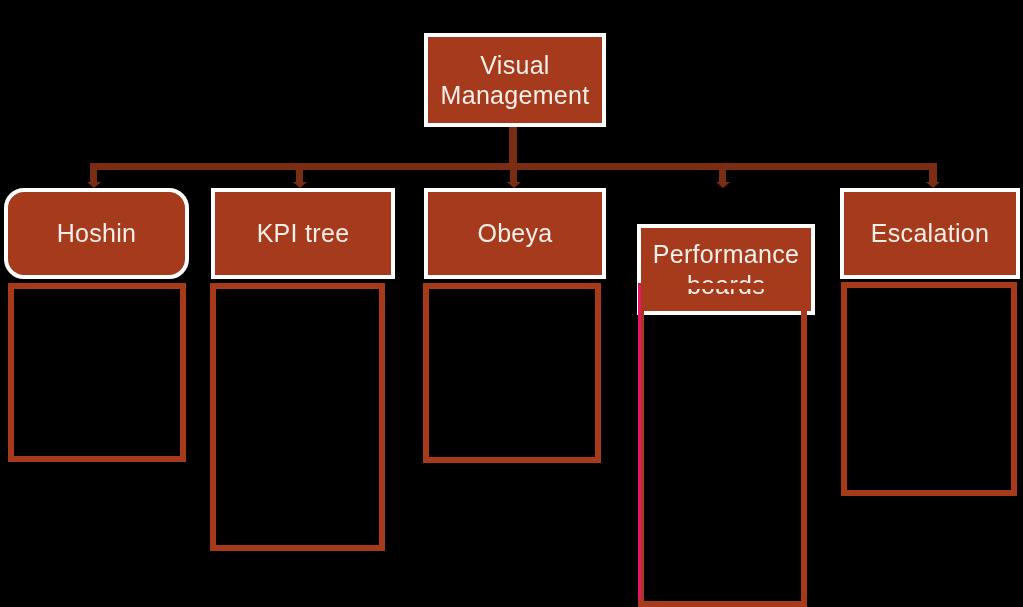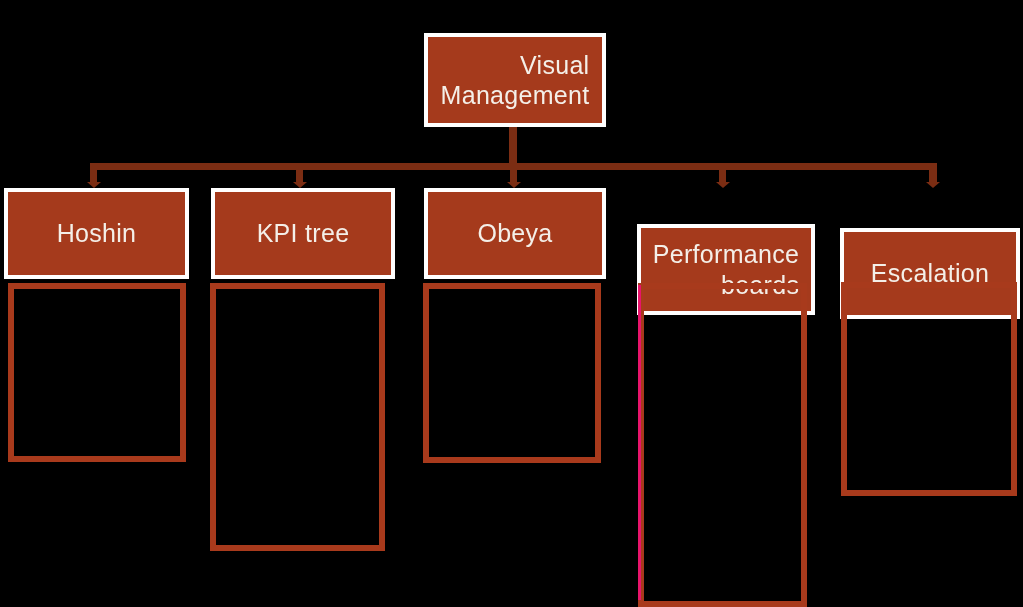--- a/index.html
+++ b/index.html
@@ -17,21 +17,21 @@
   }
   .node {
     position: absolute;
     box-sizing: border-box;
     background: var(--node-fill, #A53A1C);
     border: 4px solid var(--node-border, #FFFFFF);
     color: var(--node-text, #F4EFE8);
     display: flex;
     align-items: center;
     justify-content: center;
-    text-align: right;
+    text-align: center;
     font-size: 25px;
     line-height: 1.22;
     letter-spacing: 0.3px;
     padding: 0 14px;
   }
   .panel {
     position: absolute;
     box-sizing: border-box;
     border: 6px solid var(--panel-border, #A83A1C);
     background: transparent;
@@ -74,33 +74,33 @@
   <div class="arrow" style="left:87px; top:182px;"></div>
   <div class="arrow" style="left:293px; top:182px;"></div>
   <div class="arrow" style="left:507px; top:182px;"></div>
   <div class="arrow" style="left:716px; top:182px;"></div>
   <div class="arrow" style="left:926px; top:182px;"></div>
 
   <div class="node" style="left:424px; top:33px; width:182px; height:94px;">
     <span>Visual Management</span>
   </div>
 
-  <div class="node" style="left:4px; top:188px; width:185px; height:91px;">
+  <div class="node" style="left:4px; top:188px; width:185px; height:91px;border-radius:20px;">
     <span>Hoshin</span>
   </div>
   <div class="node" style="left:424px; top:188px; width:182px; height:91px;">
     <span>Obeya</span>
   </div>
   <div class="node" style="left:211px; top:188px; width:184px; height:91px;">
     <span>KPI tree</span>
   </div>
   <div class="node" style="left:637px; top:188px; width:178px; height:91px;margin-top:36px;">
     <span>Performance boards</span>
   </div>
-  <div class="node" style="left:840px; top:188px; width:180px; height:91px;margin-top:40px;">
+  <div class="node" style="left:840px; top:188px; width:180px; height:91px;">
     <span>Escalation</span>
   </div>
 
   <div class="panel" style="left:8px; top:283px; width:178px; height:179px;"></div>
   <div class="panel" style="left:210px; top:283px; width:175px; height:268px;"></div>
   <div class="panel" style="left:423px; top:283px; width:178px; height:180px;"></div>
   <div class="panel" style="left:638px; top:283px; width:169px; height:324px;"></div>
   <div class="panel" style="left:841px; top:282px; width:176px; height:214px;"></div>
 
   <div class="magenta-line"></div>

